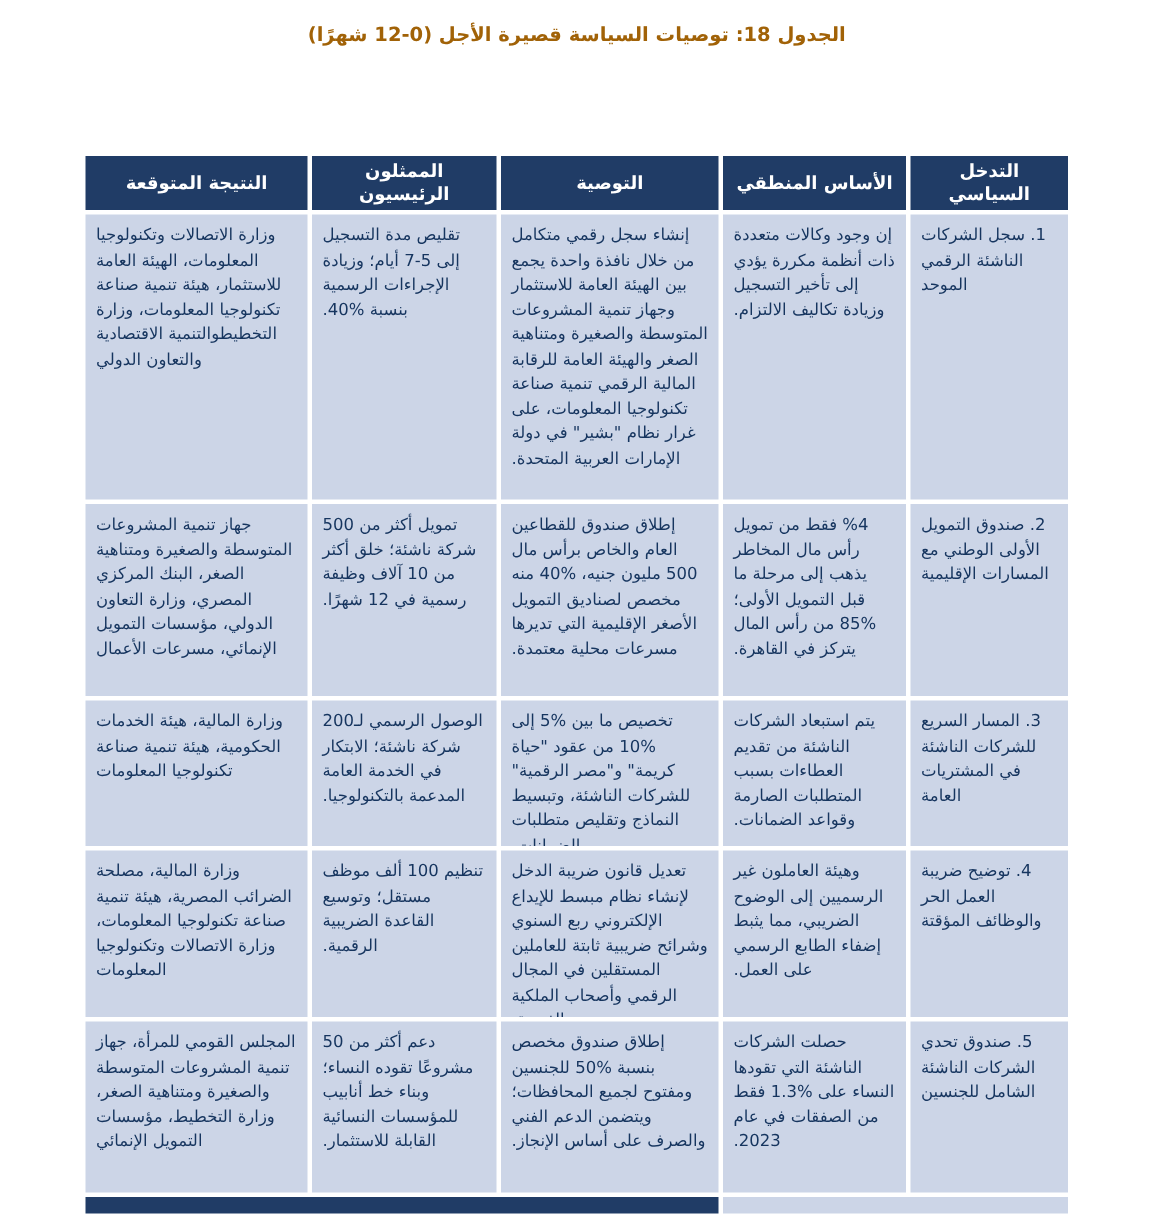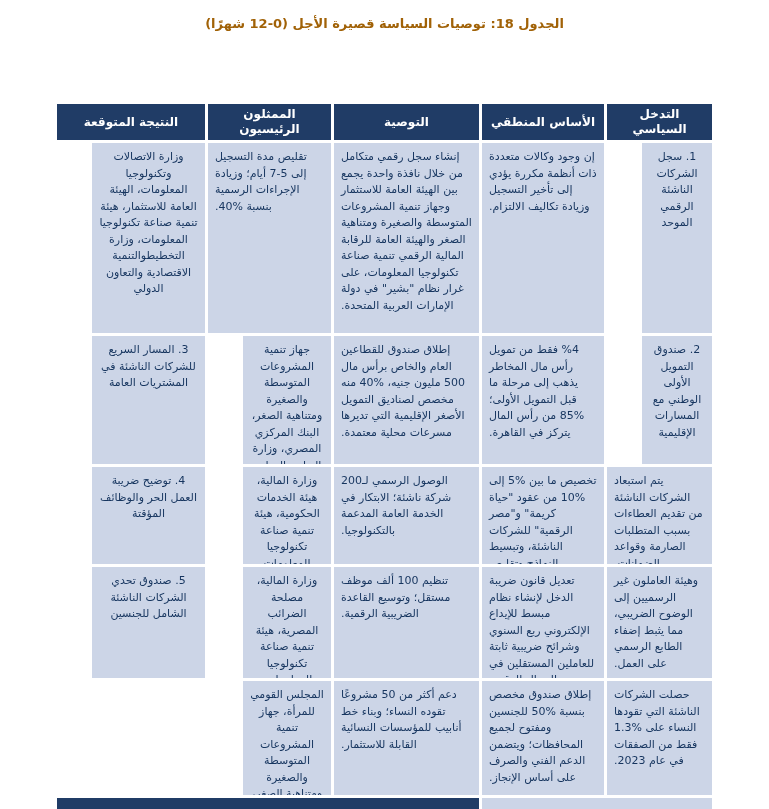--- a/index.html
+++ b/index.html
@@ -30,21 +30,21 @@
     display:flex;align-items:center;justify-content:center;
     text-align:center;line-height:1.25;
     padding:0 4px;overflow:hidden;
   }
   .cell{
     background:#ccd5e7;color:#16355f;
     font-size:11px;line-height:1.5;
     padding:6px 7px;overflow:hidden;
     text-align:left;
   }
-  .al-c{text-align:center;margin-left:35px;}
+  .al-c{text-align:left;}
   .pcell{overflow:hidden;}
   .pcell.light{background:#ccd5e7;grid-column:span 2;}
   .pcell.dark{background:#203c66;grid-column:span 3;}
 </style>
 </head>
 <body>
 
 <div class="page">
 
   <div class="title">الجدول 18: توصيات السياسة قصيرة الأجل (0-12 شهرًا)</div>
@@ -59,20 +59,21 @@
 
     <div class="cell al-c">1. سجل الشركات الناشئة الرقمي الموحد</div>
     <div class="cell">إن وجود وكالات متعددة ذات أنظمة مكررة يؤدي إلى تأخير التسجيل وزيادة تكاليف الالتزام.</div>
     <div class="cell">إنشاء سجل رقمي متكامل من خلال نافذة واحدة يجمع بين الهيئة العامة للاستثمار وجهاز تنمية المشروعات المتوسطة والصغيرة ومتناهية الصغر والهيئة العامة للرقابة المالية الرقمي تنمية صناعة تكنولوجيا المعلومات، على غرار نظام "بشير" في دولة الإمارات العربية المتحدة.</div>
     <div class="cell">تقليص مدة التسجيل إلى 5-7 أيام؛ وزيادة الإجراءات الرسمية بنسبة %40.</div>
     <div class="cell al-c">وزارة الاتصالات وتكنولوجيا المعلومات، الهيئة العامة للاستثمار، هيئة تنمية صناعة تكنولوجيا المعلومات، وزارة التخطيطوالتنمية الاقتصادية والتعاون الدولي</div>
 
     <div class="cell al-c">2. صندوق التمويل الأولى الوطني مع المسارات الإقليمية</div>
     <div class="cell">%4 فقط من تمويل رأس مال المخاطر يذهب إلى مرحلة ما قبل التمويل الأولى؛ %85 من رأس المال يتركز في القاهرة.</div>
     <div class="cell">إطلاق صندوق للقطاعين العام والخاص برأس مال 500 مليون جنيه، %40 منه مخصص لصناديق التمويل الأصغر الإقليمية التي تديرها مسرعات محلية معتمدة.</div>
+    <div class="cell">تمويل أكثر من 500 شركة ناشئة؛ خلق أكثر من 10 آلاف وظيفة رسمية في 12 شهرًا.</div>
     <div class="cell al-c">جهاز تنمية المشروعات المتوسطة والصغيرة ومتناهية الصغر، البنك المركزي المصري، وزارة التعاون الدولي، مؤسسات التمويل الإنمائي، مسرعات الأعمال</div>
 
     <div class="cell al-c">3. المسار السريع للشركات الناشئة في المشتريات العامة</div>
     <div class="cell">يتم استبعاد الشركات الناشئة من تقديم العطاءات بسبب المتطلبات الصارمة وقواعد الضمانات.</div>
     <div class="cell">تخصيص ما بين %5 إلى %10 من عقود "حياة كريمة" و"مصر الرقمية" للشركات الناشئة، وتبسيط النماذج وتقليص متطلبات الضمانات.</div>
     <div class="cell">الوصول الرسمي لـ200 شركة ناشئة؛ الابتكار في الخدمة العامة المدعمة بالتكنولوجيا.</div>
     <div class="cell al-c">وزارة المالية، هيئة الخدمات الحكومية، هيئة تنمية صناعة تكنولوجيا المعلومات</div>
 
     <div class="cell al-c">4. توضيح ضريبة العمل الحر والوظائف المؤقتة</div>
     <div class="cell">وهيئة العاملون غير الرسميين إلى الوضوح الضريبي، مما يثبط إضفاء الطابع الرسمي على العمل.</div>

